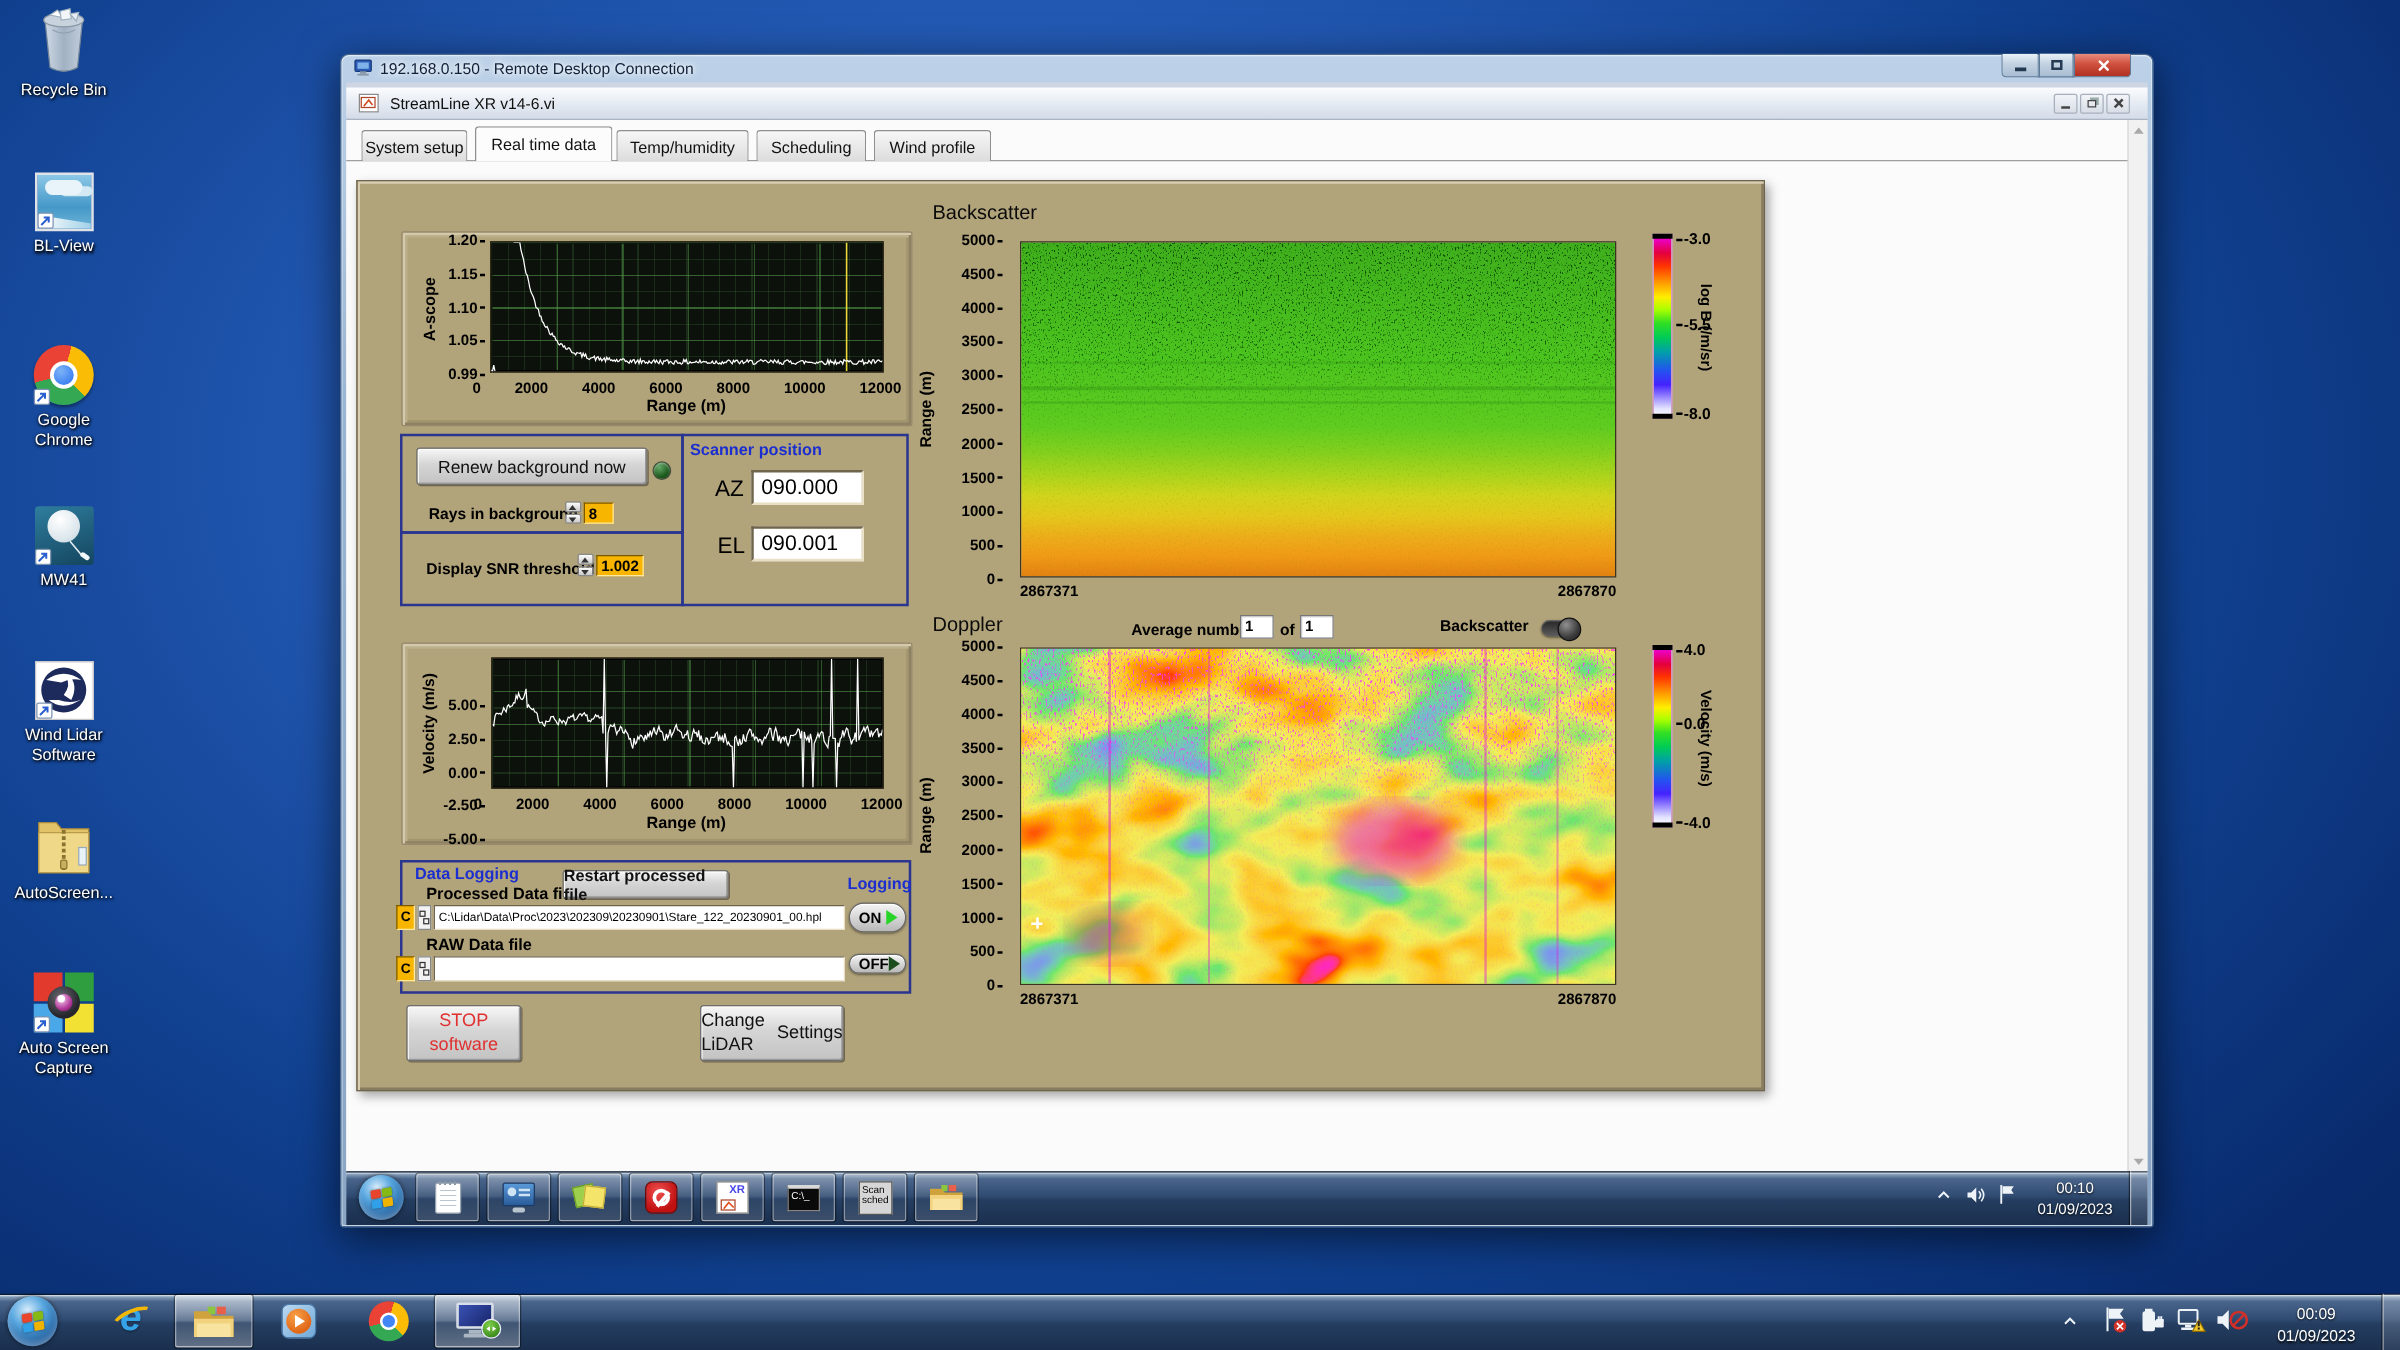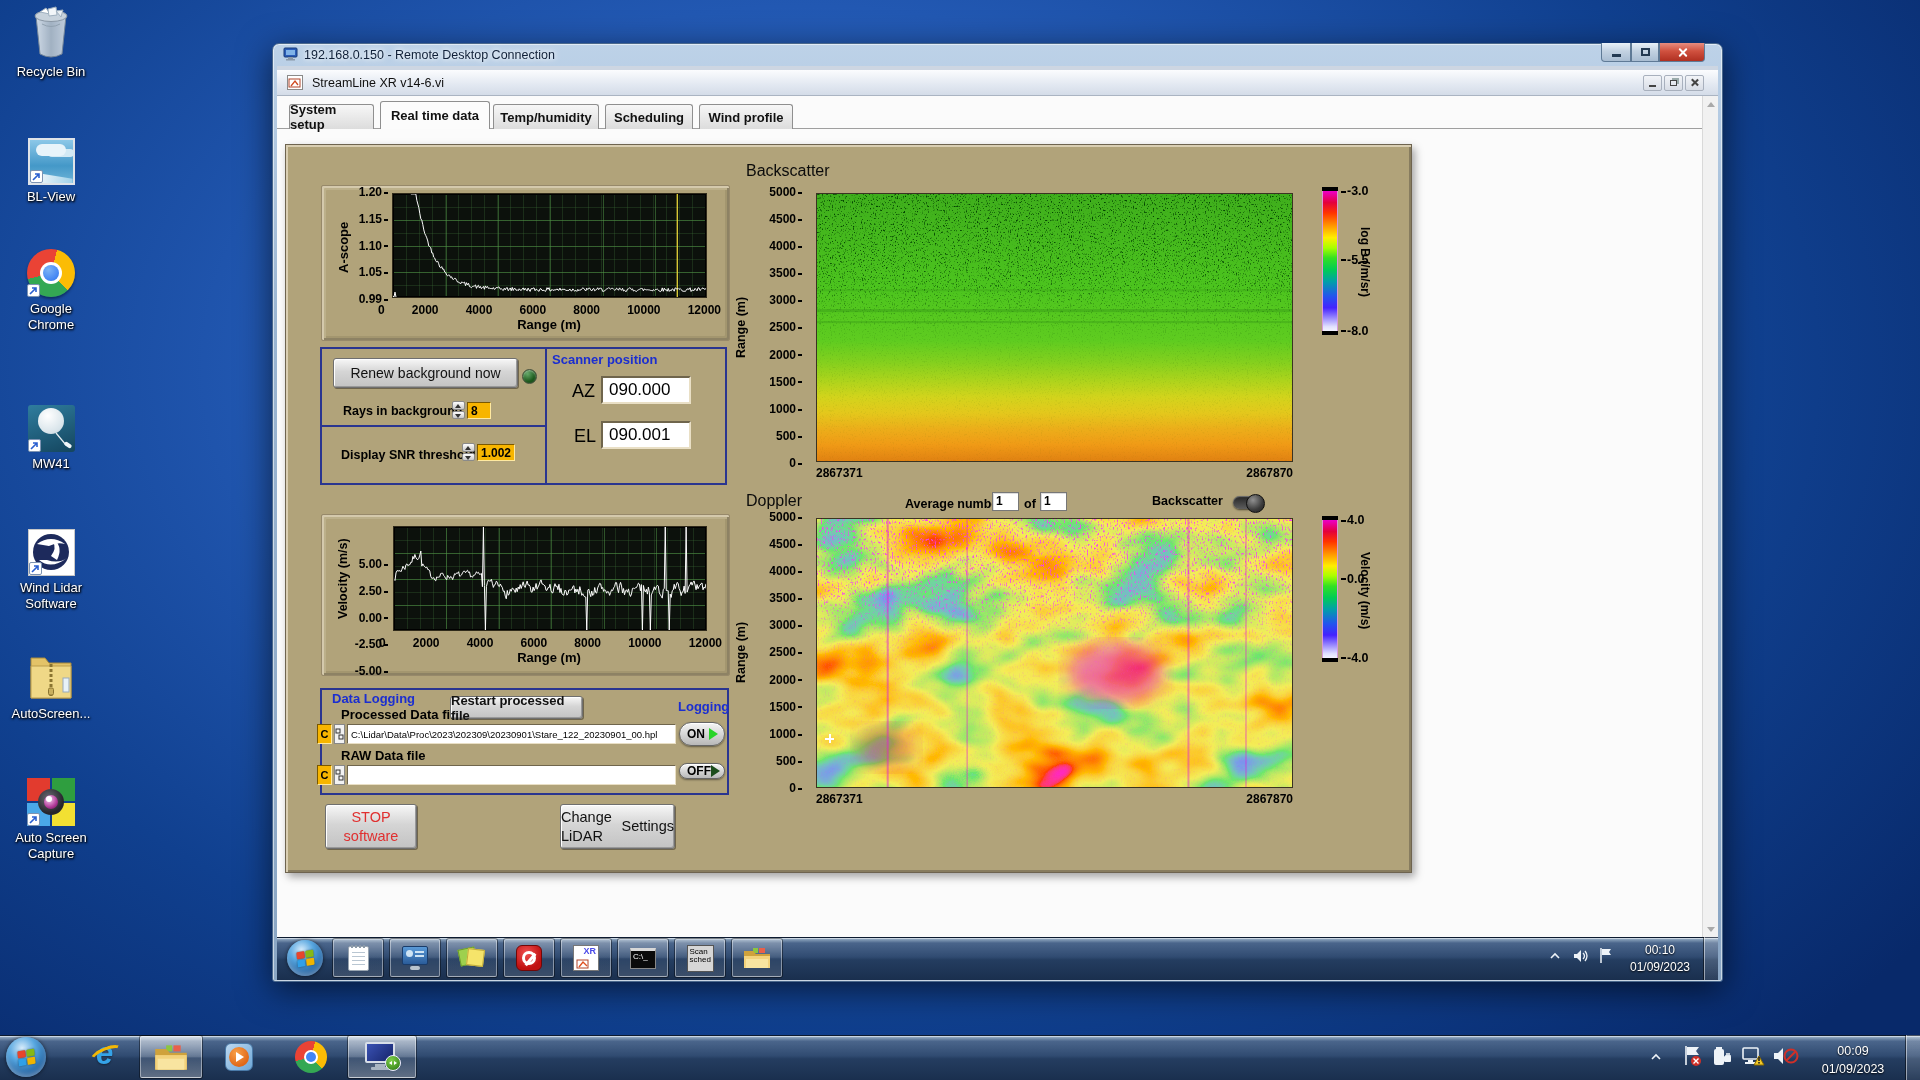--- a/index.html
+++ b/index.html
@@ -31,21 +31,21 @@
   .innerbar{background:linear-gradient(#fbfcfe,#e2e8f1 60%,#d4dce8);border-bottom:1px solid #aab4c2;display:flex;align-items:center;}
   .innerbtn{width:19px;height:16px;background:linear-gradient(#f2f4f8,#d8dde6);border:1px solid #a8b0bd;border-radius:2px;display:flex;align-items:center;justify-content:center;margin-left:2px;}
   .glyph-min{width:7px;height:2px;background:#444;margin-top:7px;}
   .glyph-res{width:7px;height:6px;border:1px solid #444;box-shadow:2px -2px 0 -0px #9aa;}
   .glyph-x{position:relative;width:9px;height:9px;}
   .glyph-x::before,.glyph-x::after{content:"";position:absolute;left:4px;top:0;width:1.6px;height:9px;background:#444;}
   .glyph-x::before{transform:rotate(45deg);}.glyph-x::after{transform:rotate(-45deg);}
 
   
   .tab{position:absolute;top:104px;height:25px;background:linear-gradient(#f7f7f7,#dcdcdc);border:1px solid #8f8f8f;border-bottom:none;
-    border-radius:3px 3px 0 0;display:flex;align-items:center;justify-content:center;font-size:13px;font-weight:bold;color:#111;z-index:1;}
+    border-radius:3px 3px 0 0;display:flex;align-items:center;justify-content:center;font-size:13px;font-weight:normal;color:#111;z-index:1;}
   .tab.active{top:101px;height:28px;background:#fcfcfc;z-index:3;}
 
   
   .panel{background:#b1a37a;border:1px solid #6e6450;box-shadow:inset 2px 2px 0 #d9ceb2, inset -2px -2px 0 #877c5f, 3px 4px 8px rgba(0,0,0,.35);}
   .gframe{background:#b1a37a;border:1px solid #97896a;border-radius:2px;
     box-shadow:inset 2px 2px 0 #d4c9ac, inset -2px -2px 0 #8d8264, inset 4px 4px 0 #bcb08a, inset -4px -4px 0 #a3966f;}
   .bluebox{border:2px solid #2a3590;}
   .plot{background:#0c110c;border:1px solid #2f2a1a;box-shadow:0 0 0 1px #000 inset;
     background-image:
       repeating-linear-gradient(to right, rgba(80,150,70,.50) 0 1px, transparent 1px 52.5px),
@@ -142,21 +142,21 @@
         <div class="shortcut">
             <svg width="9" height="9">
               <path d="M1 8 L7 2 M3 2 L7 2 L7 6" stroke="#2a5fd0" stroke-width="1.6" fill="none"></path>
             </svg>
           </div>
       </div>
     </div>
     <div class="dicon-label">BL-View</div>
   </div>
 
-  <div class="dicon" style="top:243px">
+  <div class="dicon" style="top:270px">
     <div class="dicon-art">
       <div style="position:relative;width:48px;height:48px;border-radius:50%;background:conic-gradient(from 15deg,#fbbc05 0 120deg,#34a853 0 240deg,#ea4335 0 360deg);box-shadow:0 2px 3px rgba(0,0,0,.4);">
         <div style="position:absolute;left:13px;top:13px;width:22px;height:22px;border-radius:50%;background:#fff;"></div>
         <div style="position:absolute;left:16px;top:16px;width:16px;height:16px;border-radius:50%;background:radial-gradient(circle at 35% 30%,#7db3f5,#4285f4 70%,#2a66c8);"></div>
         <div class="shortcut">
             <svg width="9" height="9">
               <path d="M1 8 L7 2 M3 2 L7 2 L7 6" stroke="#2a5fd0" stroke-width="1.6" fill="none"></path>
             </svg>
           </div>
       </div>

